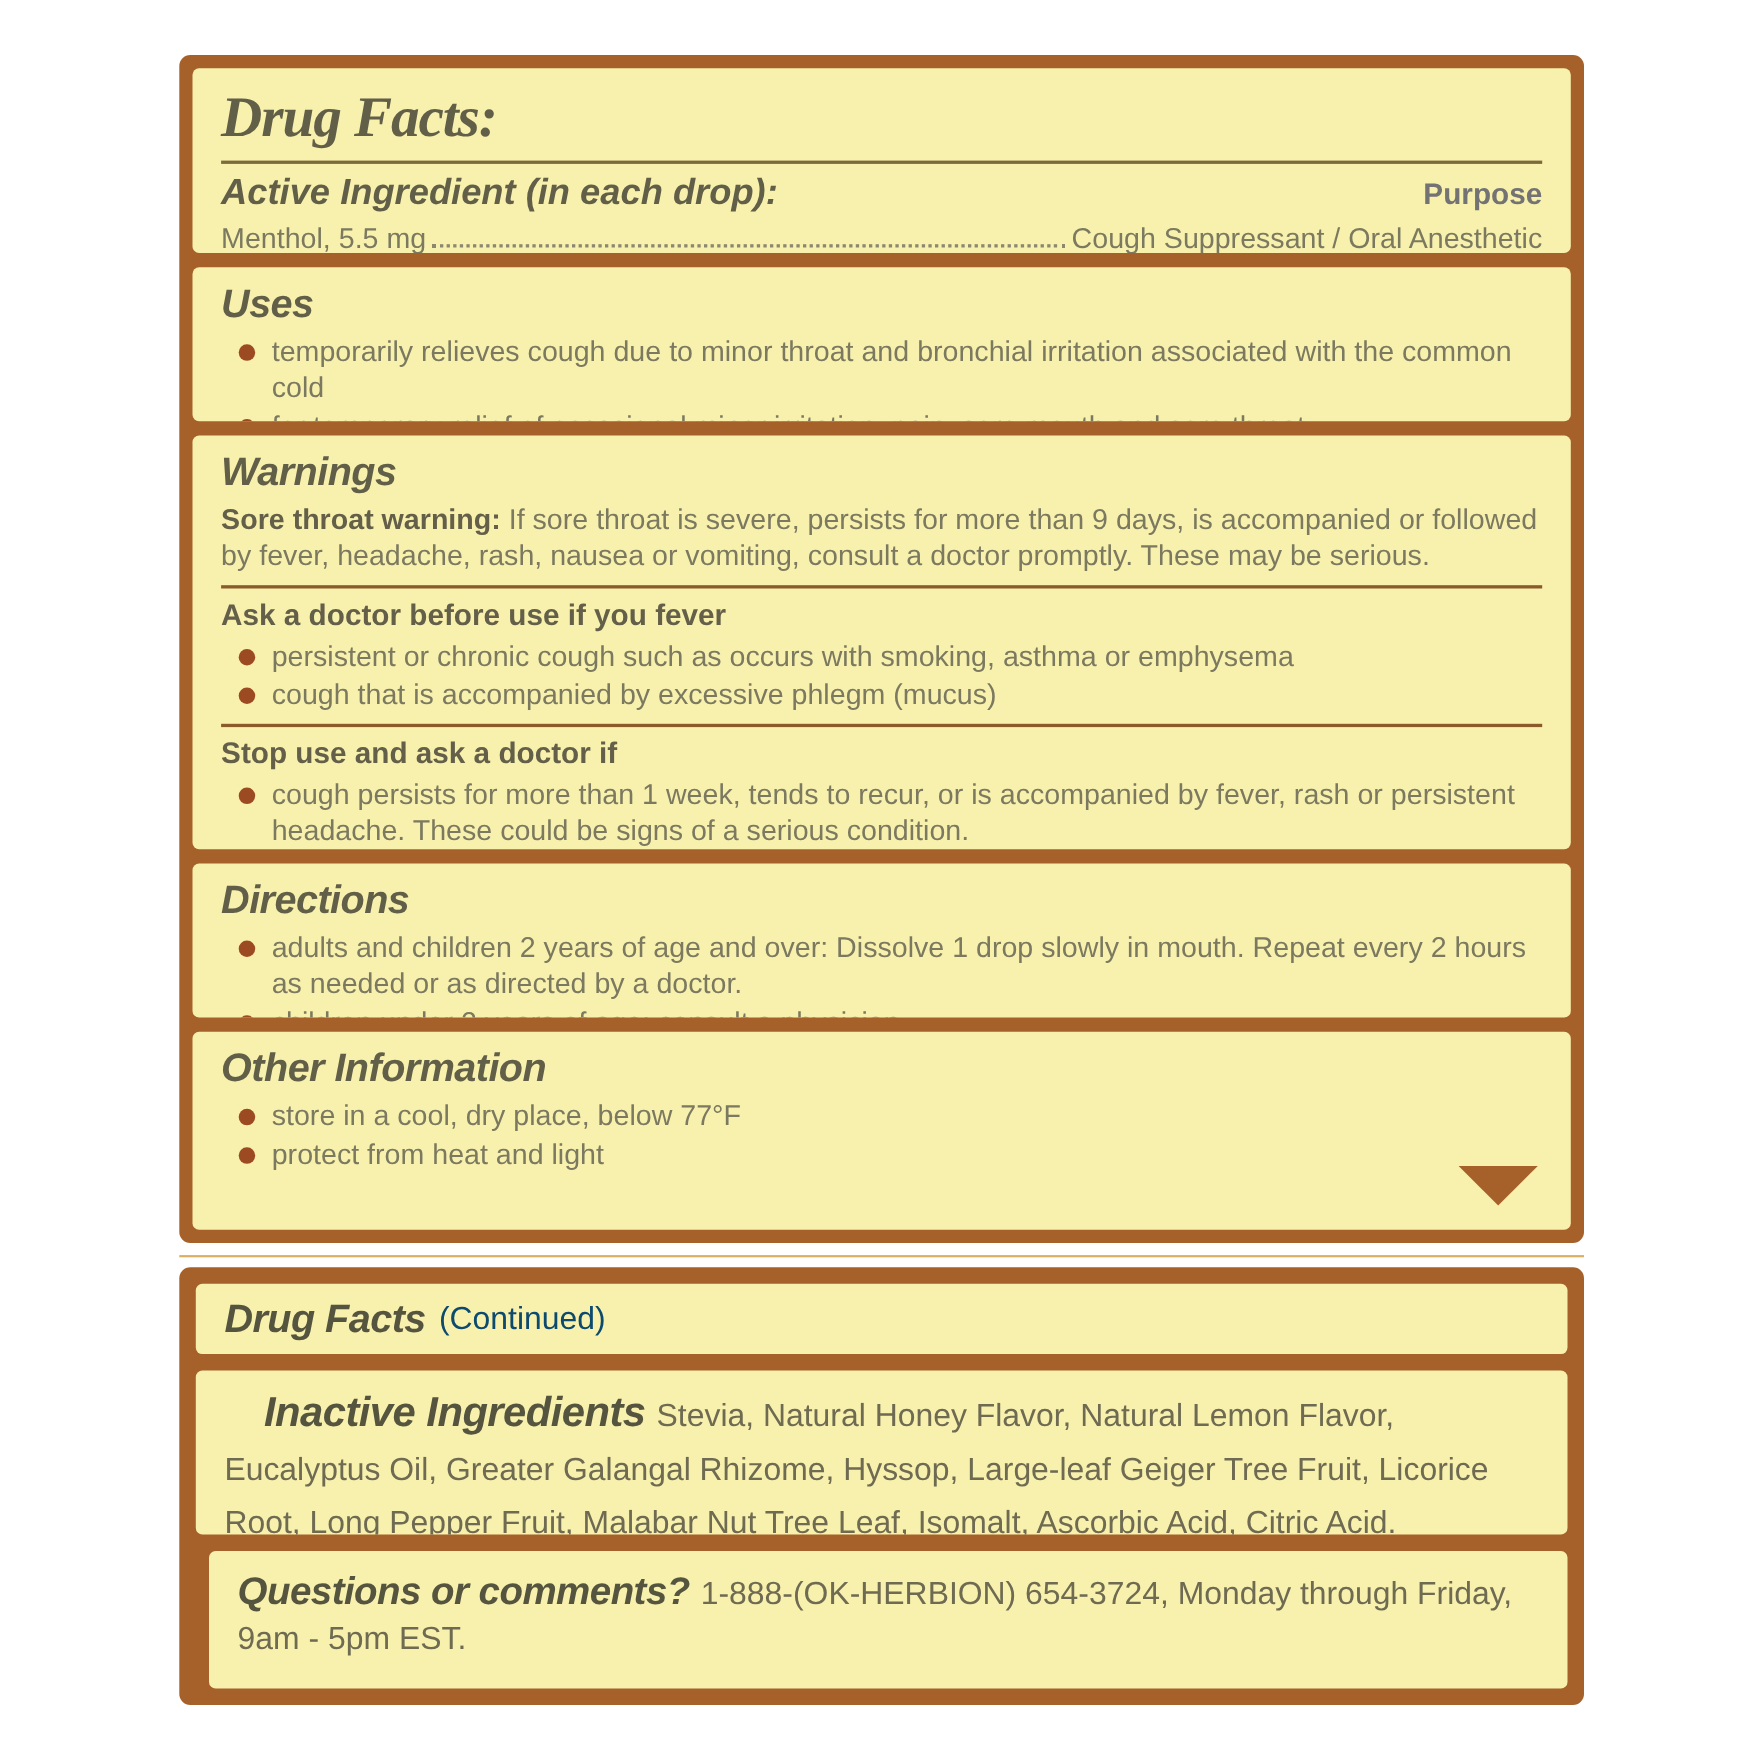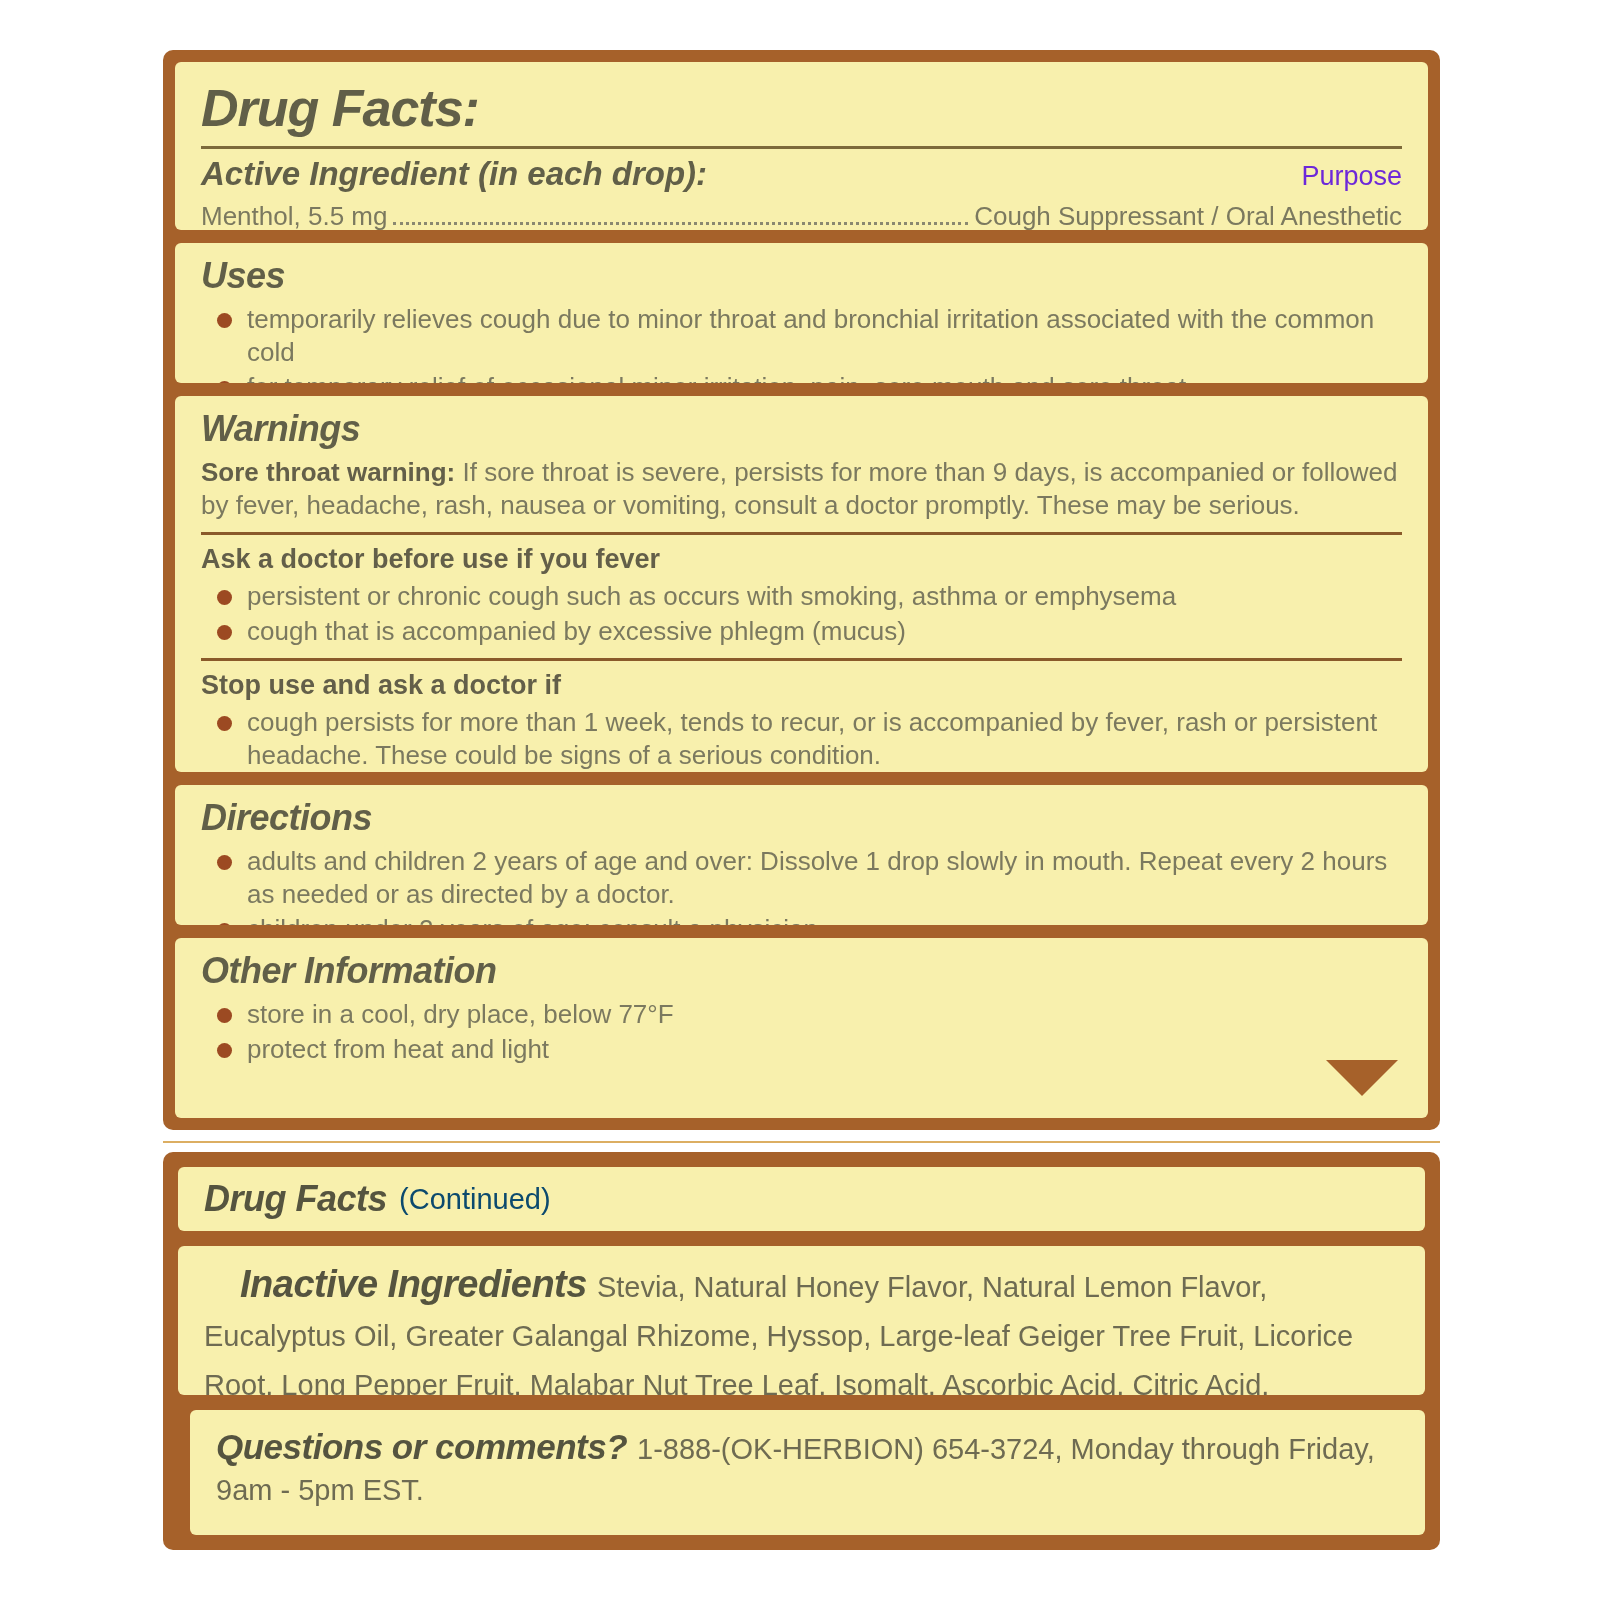--- a/index.html
+++ b/index.html
@@ -31,34 +31,34 @@
   .box-header{height:168px;}
   .box-uses{height:140px;}
   .box-warnings{flex:1 1 auto;}
   .box-directions{height:140px;}
   .box-other{height:180px;}
 
   h1.drugfacts{
     margin:6px 0 0 0;
     font-size:52px;line-height:60px;
     font-style:italic;font-weight:bold;
-    color:#615f48;letter-spacing:-1px;
+    color:#615f48;letter-spacing:-1px;font-family:Liberation Serif, serif;
   }
   .header-rule{
     border:none;border-top:3px solid #7d6a3a;
     margin:8px 0 6px 0;
   }
   .ai-row{
     display:flex;justify-content:space-between;align-items:baseline;
   }
   .ai-label{
     font-size:33px;font-style:italic;font-weight:bold;color:#615f48;
   }
   .purpose-label{
-    font-size:27px;font-weight:normal;color:#6d28d9;
+    font-size:27px;font-weight:bold;color:#737373;
   }
   .dotted-row{
     display:flex;align-items:baseline;
     font-size:26px;color:#7b795f;margin-top:8px;
   }
   .leader{
     flex:1 1 auto;
     border-bottom:3px dotted #8a8870;
     margin:0 6px 7px 6px;height:1px;
   }

